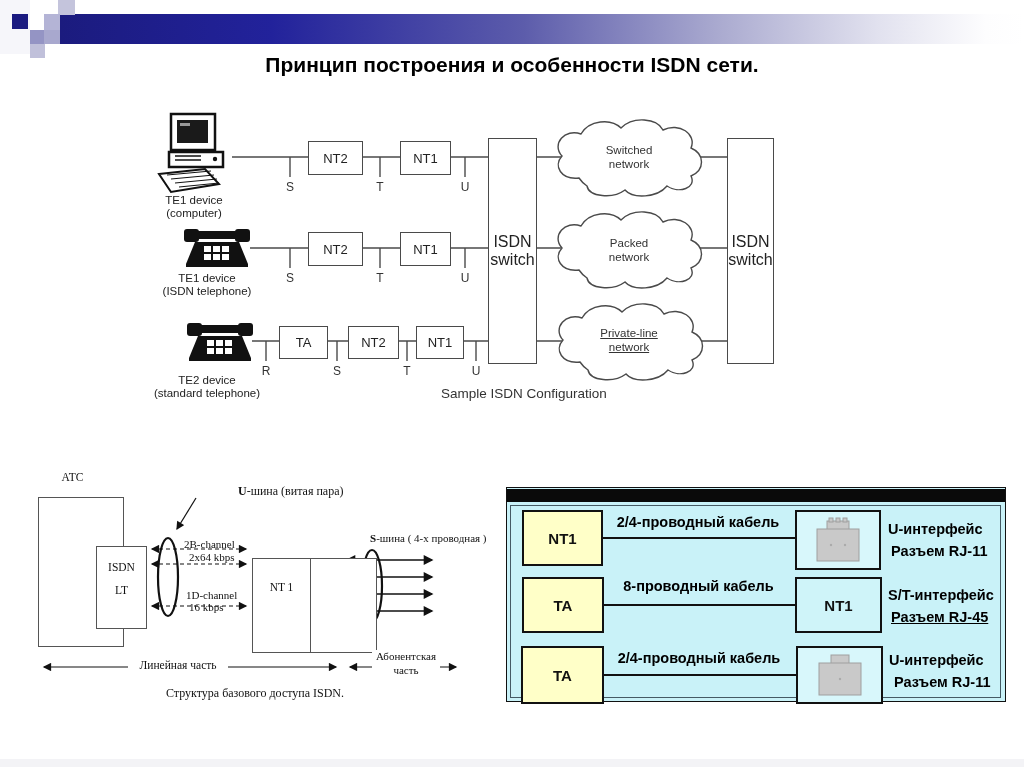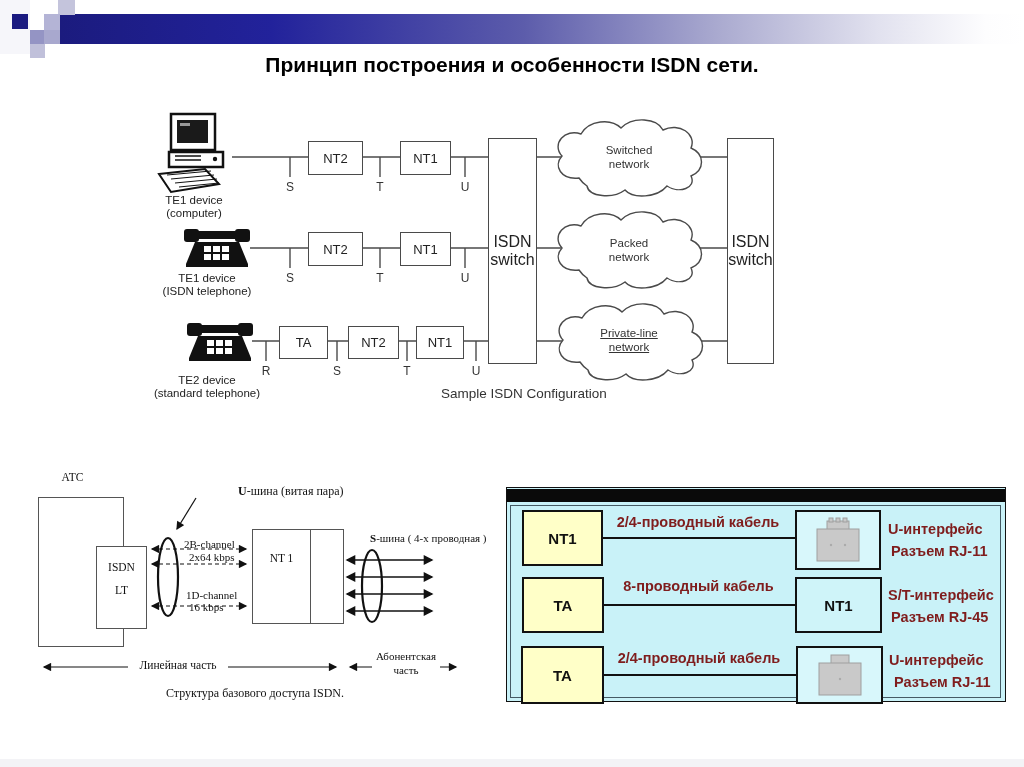--- a/index.html
+++ b/index.html
@@ -27,21 +27,21 @@
   .oboxt{position:absolute;border:1.3px solid #555;background:transparent;}
   .gaplbl{background:#fff;text-align:center;}
   
   #panel{position:absolute;left:506px;top:487px;width:498px;height:213px;
          border:1.5px solid #111;}
   .pstrip{position:absolute;left:0;top:1px;width:100%;height:13px;background:#0a0a0a;}
   .pinner{position:absolute;left:3px;top:17px;width:489px;height:191px;border:1px solid #455a64;}
   .pbox{position:absolute;border:2px solid #111;display:flex;align-items:center;justify-content:center;
         font:bold 15px "Liberation Sans",sans-serif;color:#111;}
   .wire{position:absolute;height:2px;background:#111;}
-  .plbl{position:absolute;font:bold 14.5px "Liberation Sans",sans-serif;color:#7f1d1d;}
+  .plbl{position:absolute;font:bold 14.5px "Liberation Sans",sans-serif;color:#000000;}
   .plblc{text-align:center;}
   .footstrip{position:absolute;left:0;top:759px;width:1024px;height:8px;background:#f3f3f6;}
 </style>
 </head>
 <body>
 
 <div id="slide">
 
   <div class="hbar"></div>
   <div class="sq" style="left:0;top:0;width:30px;height:54px;background:#f6f6fa;"></div>
@@ -196,21 +196,21 @@
   <div class="oboxt" style="left:38px;top:497px;width:84px;height:148px;"></div>
   <div class="obox" style="left:96px;top:531px;width:49px;height:81px;text-align:center;margin-top:15px;">
     <span class="serif" style="position:static;display:block;margin-top:14px;font-size:11.5px;">ISDN</span>
     <span class="serif" style="position:static;display:block;margin-top:11px;font-size:11.5px;">LT</span>
   </div>
   <div class="serif" style="left:222px;top:484px;font-size:12px;margin-left:16px;"><b>U</b><span>-шина (витая пара)</span></div>
   <div class="serif" style="left:184px;top:538px;font-size:11px;">2B-channel</div>
   <div class="serif" style="left:189px;top:551px;font-size:11px;">2x64 kbps</div>
   <div class="serif" style="left:186px;top:589px;font-size:11px;">1D-channel</div>
   <div class="serif" style="left:189px;top:601px;font-size:11px;">16 kbps</div>
-  <div class="obox" style="left:252px;top:529px;width:90px;height:93px;">
+  <div class="obox" style="left:252px;top:558px;width:90px;height:93px;padding-left:33px;">
     <div style="position:absolute;left:57px;top:0;height:100%;border-left:1.3px solid #555;"></div>
     <span class="serif" style="left:0;top:22px;width:57px;text-align:center;font-size:11.5px;">NT 1</span>
   </div>
   <div class="serif" style="left:370px;top:532px;font-size:11px;"><b>S</b><span>-шина ( 4-х проводная )</span></div>
   <div class="serif gaplbl" style="left:128px;top:659px;width:100px;font-size:11.5px;">Линейная часть</div>
   <div class="serif gaplbl" style="left:372px;top:650px;width:68px;font-size:11px;line-height:1.25;">
     <span style="display:block;">Абонентская</span>
     <span style="display:block;">часть</span>
   </div>
   <div class="serif" style="left:166px;top:686px;font-size:12px;">Структура базового доступа ISDN.</div>
@@ -234,21 +234,21 @@
       </svg>
     </div>
     <div class="plbl" style="left:381px;top:33px;">U-интерфейс</div>
     <div class="plbl" style="left:384px;top:55px;">Разъем RJ-11</div>
 
     <div class="pbox" style="left:15px;top:89px;width:78px;height:52px;background:#ffffc8;">TA</div>
     <div class="wire" style="left:95px;top:116px;width:193px;"></div>
     <div class="plbl plblc" style="left:95px;top:90px;width:193px;">8-проводный кабель</div>
     <div class="pbox" style="left:288px;top:89px;width:83px;height:52px;background:#cff4f9;">NT1</div>
     <div class="plbl" style="left:381px;top:99px;">S/T-интерфейс</div>
-    <div class="plbl" style="left:384px;top:121px;">Разъем RJ-45</div>
+    <div class="plbl" style="left:384px;top:121px;text-decoration:underline;">Разъем RJ-45</div>
 
     <div class="pbox" style="left:14px;top:158px;width:79px;height:54px;background:#ffffc8;">TA</div>
     <div class="wire" style="left:95px;top:186px;width:194px;"></div>
     <div class="plbl plblc" style="left:95px;top:162px;width:194px;">2/4-проводный кабель</div>
     <div class="pbox" style="left:289px;top:158px;width:83px;height:54px;background:#d8f7fb;">
       <svg width="78" height="48" viewBox="0 0 78 48">
         <rect x="30" y="4" width="18" height="9" fill="#c9c9c9" stroke="#9f9f9f"></rect>
         <rect x="18" y="12" width="42" height="32" fill="#c9c9c9" stroke="#9f9f9f"></rect>
         <circle cx="39" cy="28" r="1.2" fill="#aaa"></circle>
       </svg>

